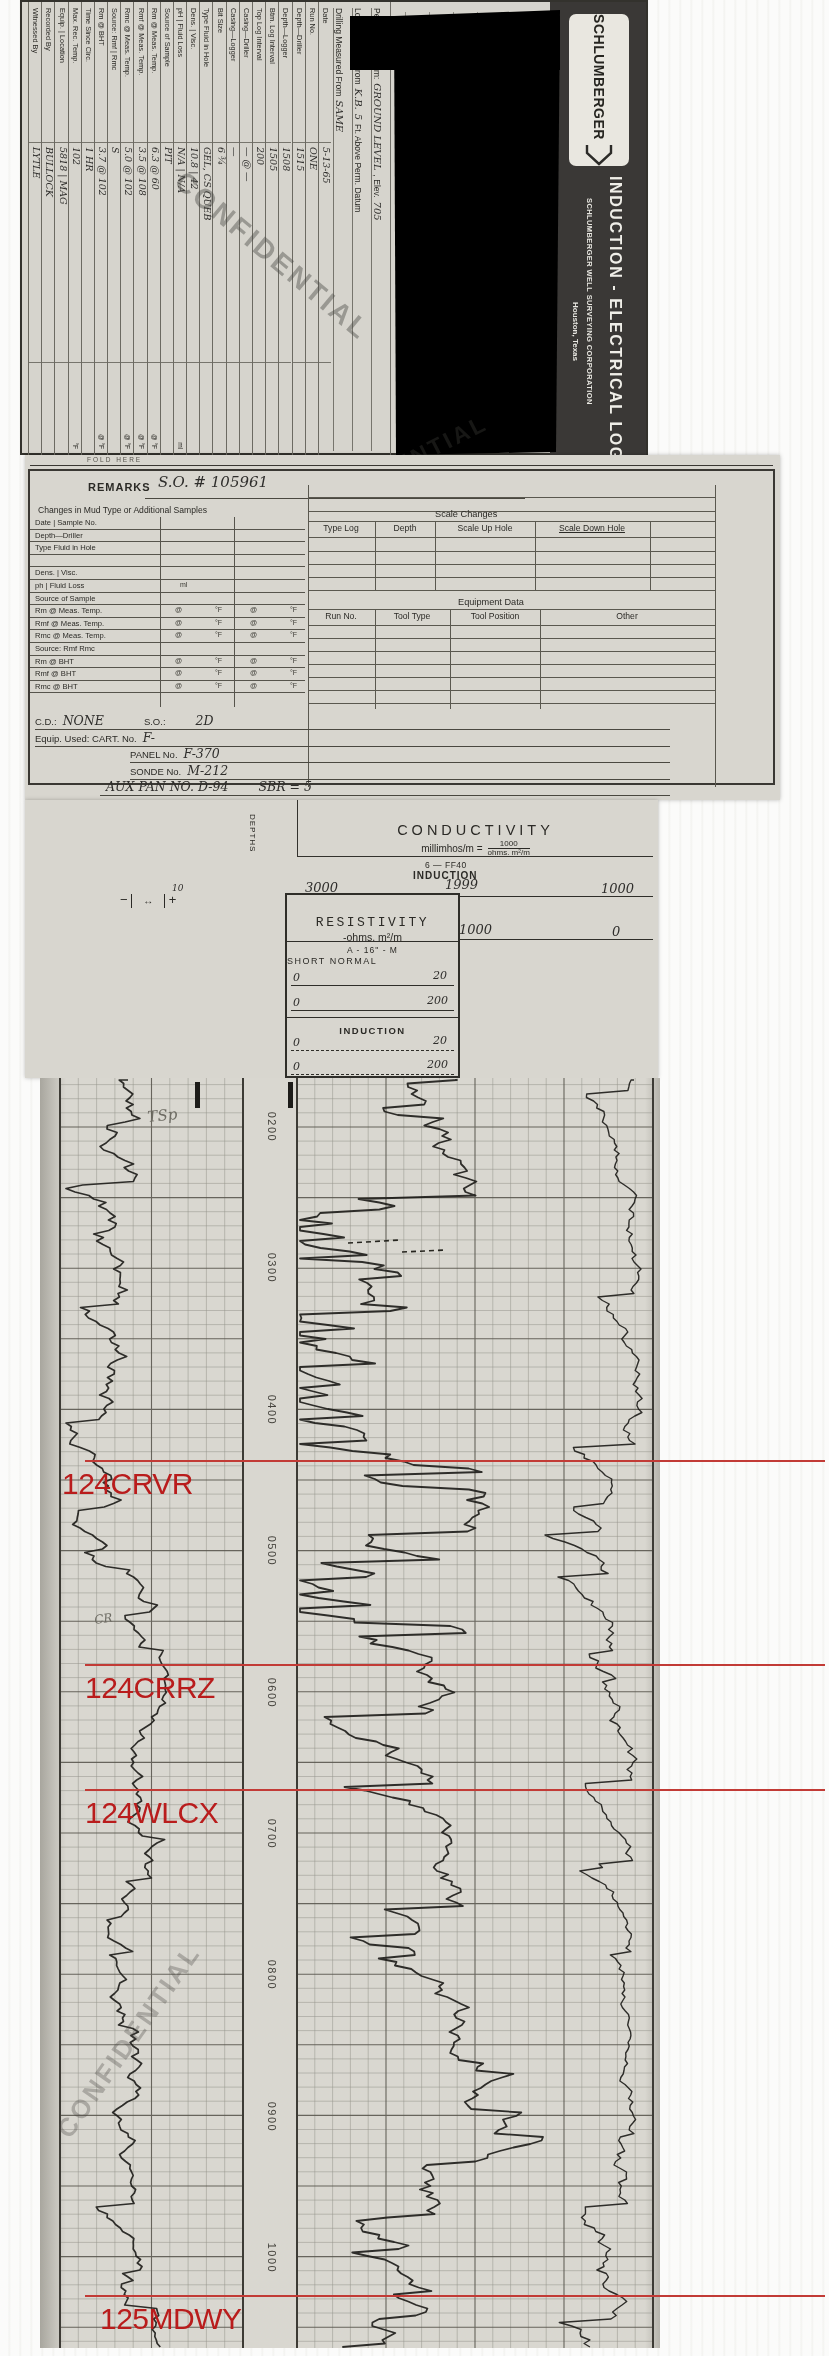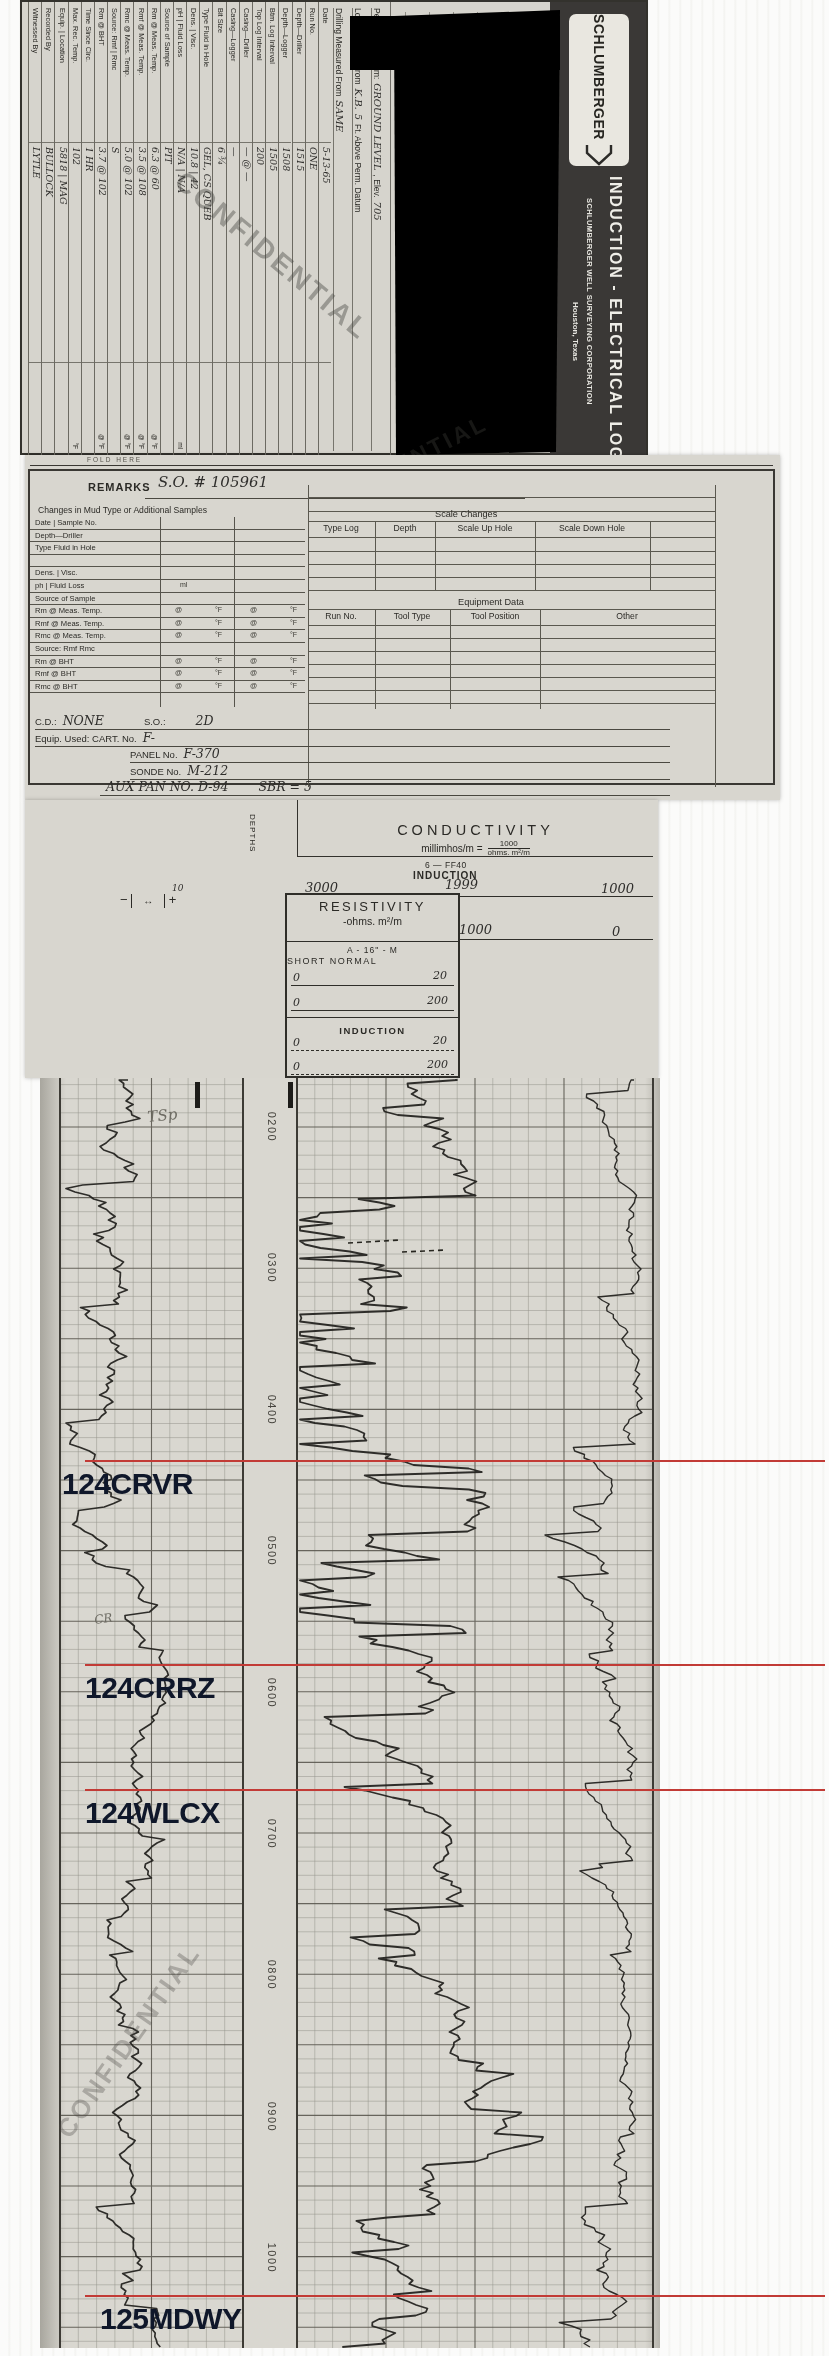--- a/index.html
+++ b/index.html
@@ -79,34 +79,34 @@
   #cond-title{font-size:14.5px;letter-spacing:4px;margin-top:22px;}
   #cond-units{font-size:10px;margin-top:2px;display:flex;justify-content:center;align-items:center;gap:5px;}
   .frac{display:inline-block;font-size:8px;line-height:8px;vertical-align:middle;text-align:center;}
   .frac .top{border-bottom:.9px solid #2b2a26;padding:0 3px;}
   #tool-line{position:absolute;left:400px;top:60px;font-size:8.5px;letter-spacing:.5px;}
   #tool-line2{position:absolute;left:388px;top:70px;font-size:10px;letter-spacing:1px;font-weight:bold;}
   .scale-rule{position:absolute;border-bottom:1.3px solid #2f2e29;}
   .scale-num{position:absolute;font-size:13px;}
   #res-box{position:absolute;left:260px;top:93px;width:175px;height:185px;border:2.5px solid #2f2e29;
     box-sizing:border-box;background:#d8d6cf;}
-  #res-title{text-align:center;font-size:13px;letter-spacing:2.5px;margin-top:4px;}
+  #res-title{text-align:center;font-size:13px;letter-spacing:2.5px;margin-top:20px;font-family:Liberation Mono, monospace;}
   #res-units{text-align:center;font-size:10.5px;margin-top:1px;}
   #res-div1{position:absolute;left:0;right:0;top:46px;border-top:1.2px solid #2f2e29;}
   #sn1{position:absolute;width:100%;text-align:center;top:50px;font-size:8.5px;letter-spacing:1px;}
   #sn2{position:absolute;width:100%;text-align:left;top:61px;font-size:9px;letter-spacing:1.5px;}
   #res-div2{position:absolute;left:0;right:0;top:122px;border-top:1.2px solid #2f2e29;}
   #ind-label{position:absolute;width:100%;text-align:center;top:130px;font-size:9.5px;letter-spacing:1.5px;font-weight:bold;}
   .res-rule{position:absolute;left:4px;right:4px;border-bottom:1.2px solid #2f2e29;}
   .res-rule.dash{border-bottom:1.2px dashed #2f2e29;}
   .res-num{position:absolute;font-size:11px;}
   
   #log-svg{position:absolute;left:0;top:1078px;}
   .marker-line{position:absolute;left:85px;width:740px;height:2px;}
-  .marker-label{position:absolute;font-size:30px;font-weight:bold;letter-spacing:-.5px;color:#0f172a;}
+  .marker-label{position:absolute;font-size:30px;font-weight:normal;letter-spacing:-.5px;color:#b91c1c;}
 </style>
 </head>
 <body>
 
 <div id="header-wrap">
   <div id="header-form">
     <div id="banner">
       <div id="logo-box">
         <span>SCHLUMBERGER</span>
         <svg width="22" height="34" viewBox="0 0 22 34">
@@ -379,21 +379,21 @@
     <div id="rem-vline1" style="left:130px"></div>
     <div id="rem-vline2" style="left:204px"></div>
     <div id="rem-vline3" style="left:278px"></div>
     <div id="right-tables">
         <div class="rt-line" style="left: 278px; top: 26px; width: 407px;"></div>
         <div class="rt-line" style="left: 278px; top: 40px; width: 407px;"></div>
         <div class="rt-title print" style="left: 405px; top: 38px;">Scale Changes</div>
         <div class="rt-head print" style="left: 311px; top: 52px;">Type Log</div>
         <div class="rt-head print" style="left: 375px; top: 52px;">Depth</div>
         <div class="rt-head print" style="left: 455px; top: 52px;">Scale Up Hole</div>
-        <div class="rt-head print" style="left: 562px; top: 52px;">Scale Down Hole</div>
+        <div class="rt-head print" style="left: 562px; top: 52px; text-decoration: underline;">Scale Down Hole</div>
         <div class="rt-line" style="left: 278px; top: 50px; width: 407px;"></div>
         <div class="rt-line" style="left: 278px; top: 66px; width: 407px;"></div>
         <div class="rt-line" style="left: 278px; top: 80px; width: 407px;"></div>
         <div class="rt-line" style="left: 278px; top: 93px; width: 407px;"></div>
         <div class="rt-line" style="left: 278px; top: 106px; width: 407px;"></div>
         <div class="rt-line" style="left: 278px; top: 119px; width: 407px;"></div>
         <div class="rt-vline" style="left: 345px; top: 50px; height: 70px;"></div>
         <div class="rt-vline" style="left: 405px; top: 50px; height: 70px;"></div>
         <div class="rt-vline" style="left: 505px; top: 50px; height: 70px;"></div>
         <div class="rt-vline" style="left: 620px; top: 50px; height: 70px;"></div>

